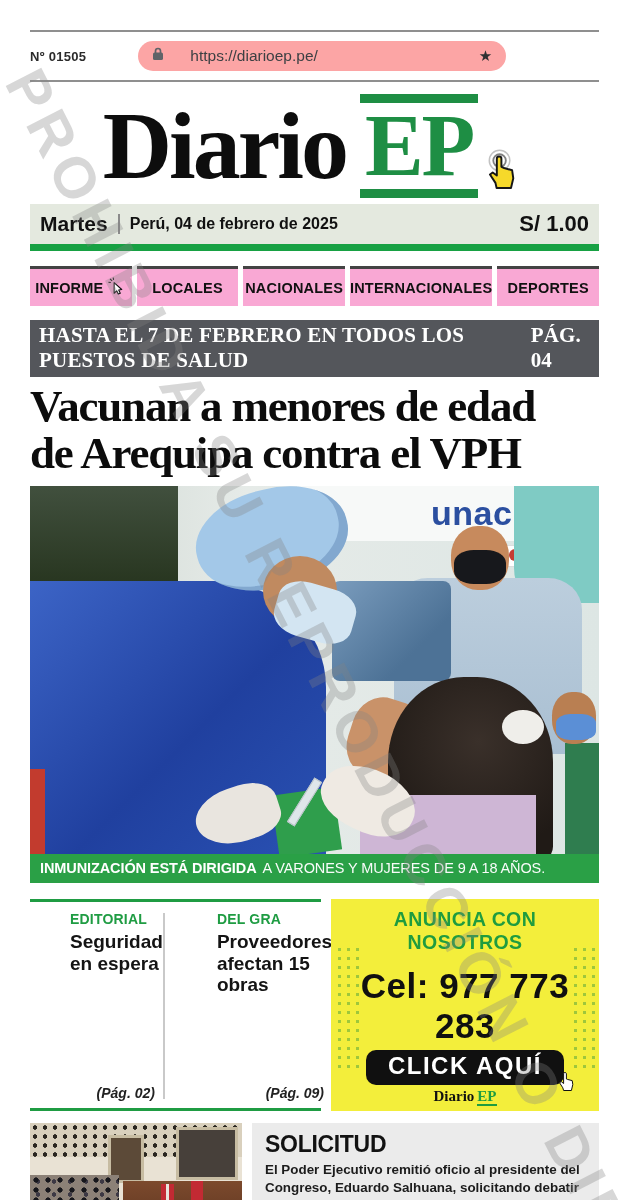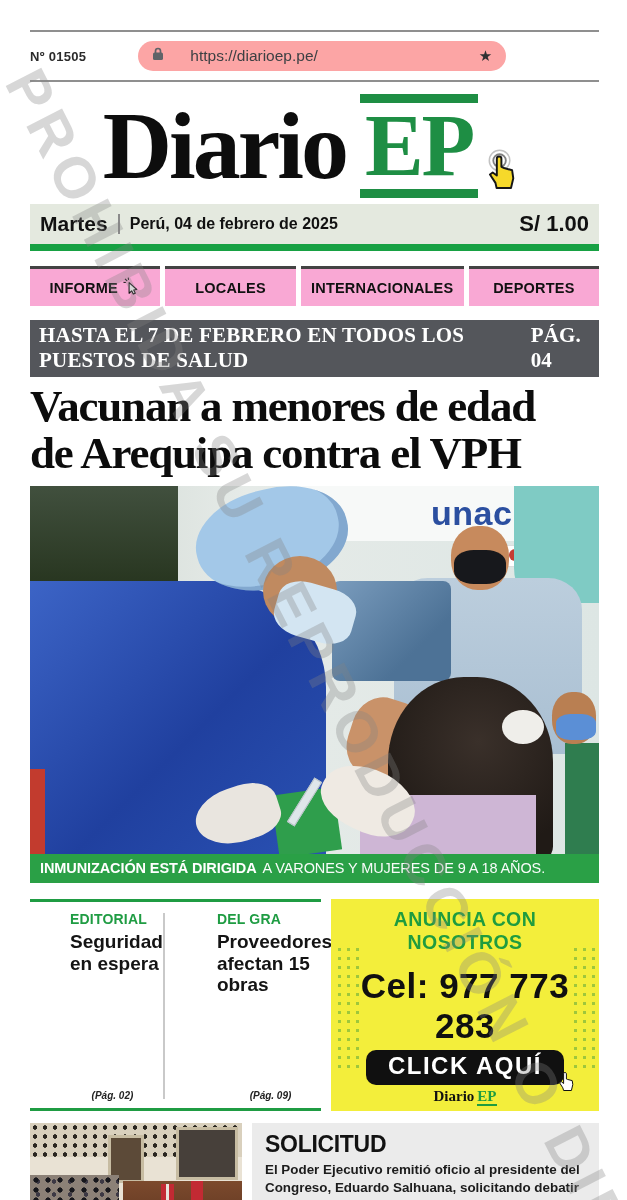--- a/index.html
+++ b/index.html
@@ -106,21 +106,21 @@
   
   .midrow { display:flex; margin-top:16px; gap:10px; }
   .teasers { width:291px; border-top:3px solid #1f9c43; border-bottom:3px solid #1f9c43;
              display:flex; padding:9px 0 7px; }
   .tcol { display:flex; flex-direction:column;margin-left:40px; }
   .tcol.c1 { width:128px; }
   .tcol.c2 { width:158px; padding-left:12px; }
   .tdivider { border-left:2px solid #c9c9c9; margin:2px 0; }
   .tsection { color:#1f9c43; font-weight:bold; font-size:14px; letter-spacing:0.2px; }
   .ttitle { font-weight:bold; font-size:19px; line-height:1.15; color:#141414; margin-top:4px; }
-  .tpage { margin-top:auto; text-align:center; font-style:italic; font-weight:bold; font-size:10px;
+  .tpage { margin-top:auto; text-align:right; font-style:italic; font-weight:bold; font-size:14px;
            color:#222; padding-right:8px; }
 
   .ad { flex:1; background:#f3ee3b; position:relative; padding:9px 10px 6px; text-align:center; overflow:visible; }
   .ad::before, .ad::after { content:""; position:absolute; top:22%; width:24px; height:58%;
      background-image:radial-gradient(circle, rgba(30,140,60,.4) 1.5px, transparent 1.8px);
      background-size:9px 9px; }
   .ad::before { left:4px; } .ad::after { right:4px; }
   .ad-headline { color:#1f9c3f; font-weight:bold; font-size:19.5px; letter-spacing:0.4px; }
   .ad-phone { color:#101010; font-weight:bold; font-size:35px; letter-spacing:0.5px; margin-top:12px; }
   .ad-button { display:table; margin:4px auto 3px; background:#101010; color:#fff; border-radius:10px;
@@ -207,20 +207,23 @@
       <span>
         <svg viewBox="0 0 24 24" width="19" height="19">
           <path d="M6.5 5 L3.8 2.4 M8.3 3.6 L7.8 0.8 M4.8 7 L1.8 6.6" stroke="#111" stroke-width="1.3"></path>
           <path d="M9 7 L9 20.5 L12.2 17.4 L14.2 21.6 L16.8 20.4 L14.8 16.4 L18.6 15.8 Z" fill="#fff" stroke="#111" stroke-width="1.4" stroke-linejoin="round"></path>
         </svg>
       </span>
     </div>
     <div class="tab">
         <span>LOCALES</span>
       </div>
+    <div class="tab">
+        <span>NACIONALES</span>
+      </div>
     <div class="tab wide">
         <span>INTERNACIONALES</span>
       </div>
     <div class="tab">
         <span>DEPORTES</span>
       </div>
   </div>
 
   <div class="kicker">
     <span>HASTA EL 7 DE FEBRERO EN TODOS LOS PUESTOS DE SALUD</span>

